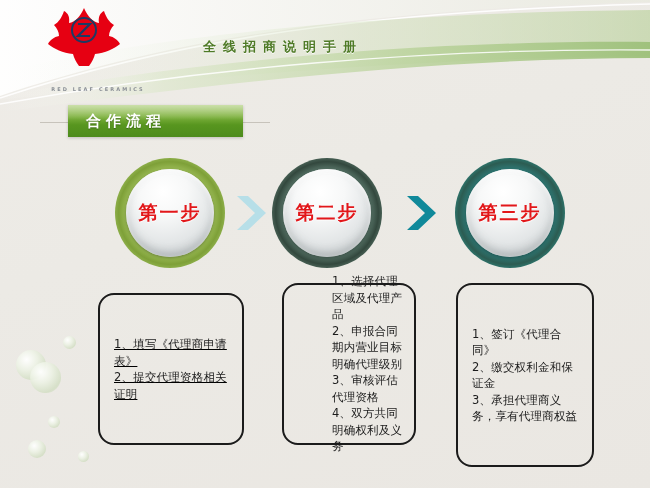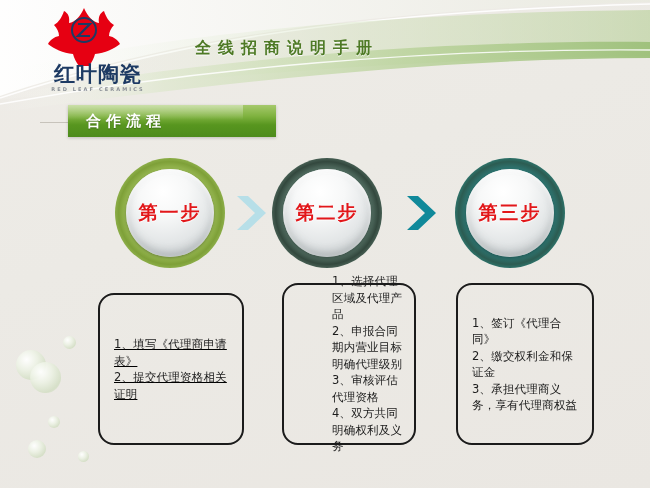--- a/index.html
+++ b/index.html
@@ -21,28 +21,28 @@
 
   
   .logo{position:absolute;left:18px;top:6px;width:130px;height:92px;}
   .leaf{position:absolute;left:30px;top:2px;width:72px;height:58px;}
   .logo-cn{position:absolute;left:20px;top:58px;width:120px;text-align:center;
     font-family:"DejaVu Sans","Liberation Sans",sans-serif;
     font-size:21px;font-weight:bold;color:#1d3a63;letter-spacing:1px;line-height:21px;}
   .logo-en{position:absolute;left:20px;top:80px;width:120px;text-align:center;
     font-size:5px;color:#8a8f96;letter-spacing:2.1px;font-weight:bold;}
 
-  .header-title{position:absolute;left:195px;top:38px;width:310px;
-    font-size:16px;font-weight:bold;color:#4e7a26;letter-spacing:7px;
+  .header-title{position:absolute;left:203px;top:38px;width:310px;
+    font-size:13px;font-weight:bold;color:#4e7a26;letter-spacing:7px;
     text-shadow:0 1px 0 rgba(255,255,255,.85);}
 
   
   .banner-wrap{position:absolute;left:40px;top:105px;width:230px;height:34px;}
   .banner-rule{position:absolute;left:0;top:17px;width:230px;height:1px;background:#c7c3bb;}
-  .banner{position:absolute;left:28px;top:0;width:208px;height:32px;
+  .banner{position:absolute;left:28px;top:0;width:175px;height:32px;
     background:linear-gradient(180deg,#a6c96c 0%,#7fb23f 35%,#58961f 62%,#4d8b1c 100%);
     box-shadow:0 1px 3px rgba(0,0,0,.20);}
   .banner-gloss{position:absolute;left:0;top:0;width:175px;height:15px;
     background:linear-gradient(180deg,rgba(255,255,255,.42),rgba(255,255,255,0));}
   .banner-txt{position:absolute;left:0;top:0;width:175px;height:32px;line-height:32px;
     padding-left:18px;box-sizing:border-box;
     font-size:15px;font-weight:bold;color:#ffffff;letter-spacing:5px;
     text-shadow:0 1px 1px rgba(0,0,0,.30);}
 
   
@@ -117,21 +117,20 @@
   <div class="logo">
     <svg class="leaf" viewBox="0 0 72 58">
       <path d="M36 0 C40 9 45 14 51 15 C50 9 52 5 56 3 C58 9 61 14 66 17
                C63 20 61 24 61 28 C66 29 70 32 72 36 C66 41 57 45 47 46
                C46 50 44 54 41 58 L31 58 C28 54 26 50 25 46
                C15 45 6 41 0 36 C2 32 6 29 11 28 C11 24 9 20 6 17
                C11 14 14 9 16 3 C20 5 22 9 21 15 C27 14 32 9 36 0 Z" fill="#e60012"></path>
       <circle cx="36" cy="22" r="12" fill="none" stroke="#1d3a63" stroke-width="2"></circle>
       <path d="M30 16 L42 16 L30 28 L42 28" fill="none" stroke="#1d3a63" stroke-width="2.2" stroke-linejoin="miter"></path>
     </svg>
-    <div class="logo-cn">红叶陶瓷</div>
     <div class="logo-en">RED LEAF CERAMICS</div>
   </div>
 
   <div class="header-title">全线招商说明手册</div>
 
   <div class="banner-wrap">
     <div class="banner-rule"></div>
     <div class="banner">
       <div class="banner-gloss"></div>
       <div class="banner-txt">合作流程</div>
@@ -166,19 +165,19 @@
 2、提交代理资格相关证明</p>
   </div>
 
   <div class="tbox" style="left:282px;top:283px;width:134px;height:162px;">
     <p style="white-space:pre-line;padding-left:48px;">1、选择代理区域及代理产品
 2、申报合同期内营业目标明确代理级别
 3、审核评估代理资格
 4、双方共同明确权利及义务</p>
   </div>
 
-  <div class="tbox" style="left:456px;top:283px;width:138px;height:162px;">
+  <div class="tbox" style="left:456px;top:283px;width:138px;height:184px;">
     <p style="white-space:pre-line;">1、签订《代理合同》
 2、缴交权利金和保证金
 3、承担代理商义务，享有代理商权益</p>
   </div>
 
 </div>
 
 </body></html>

